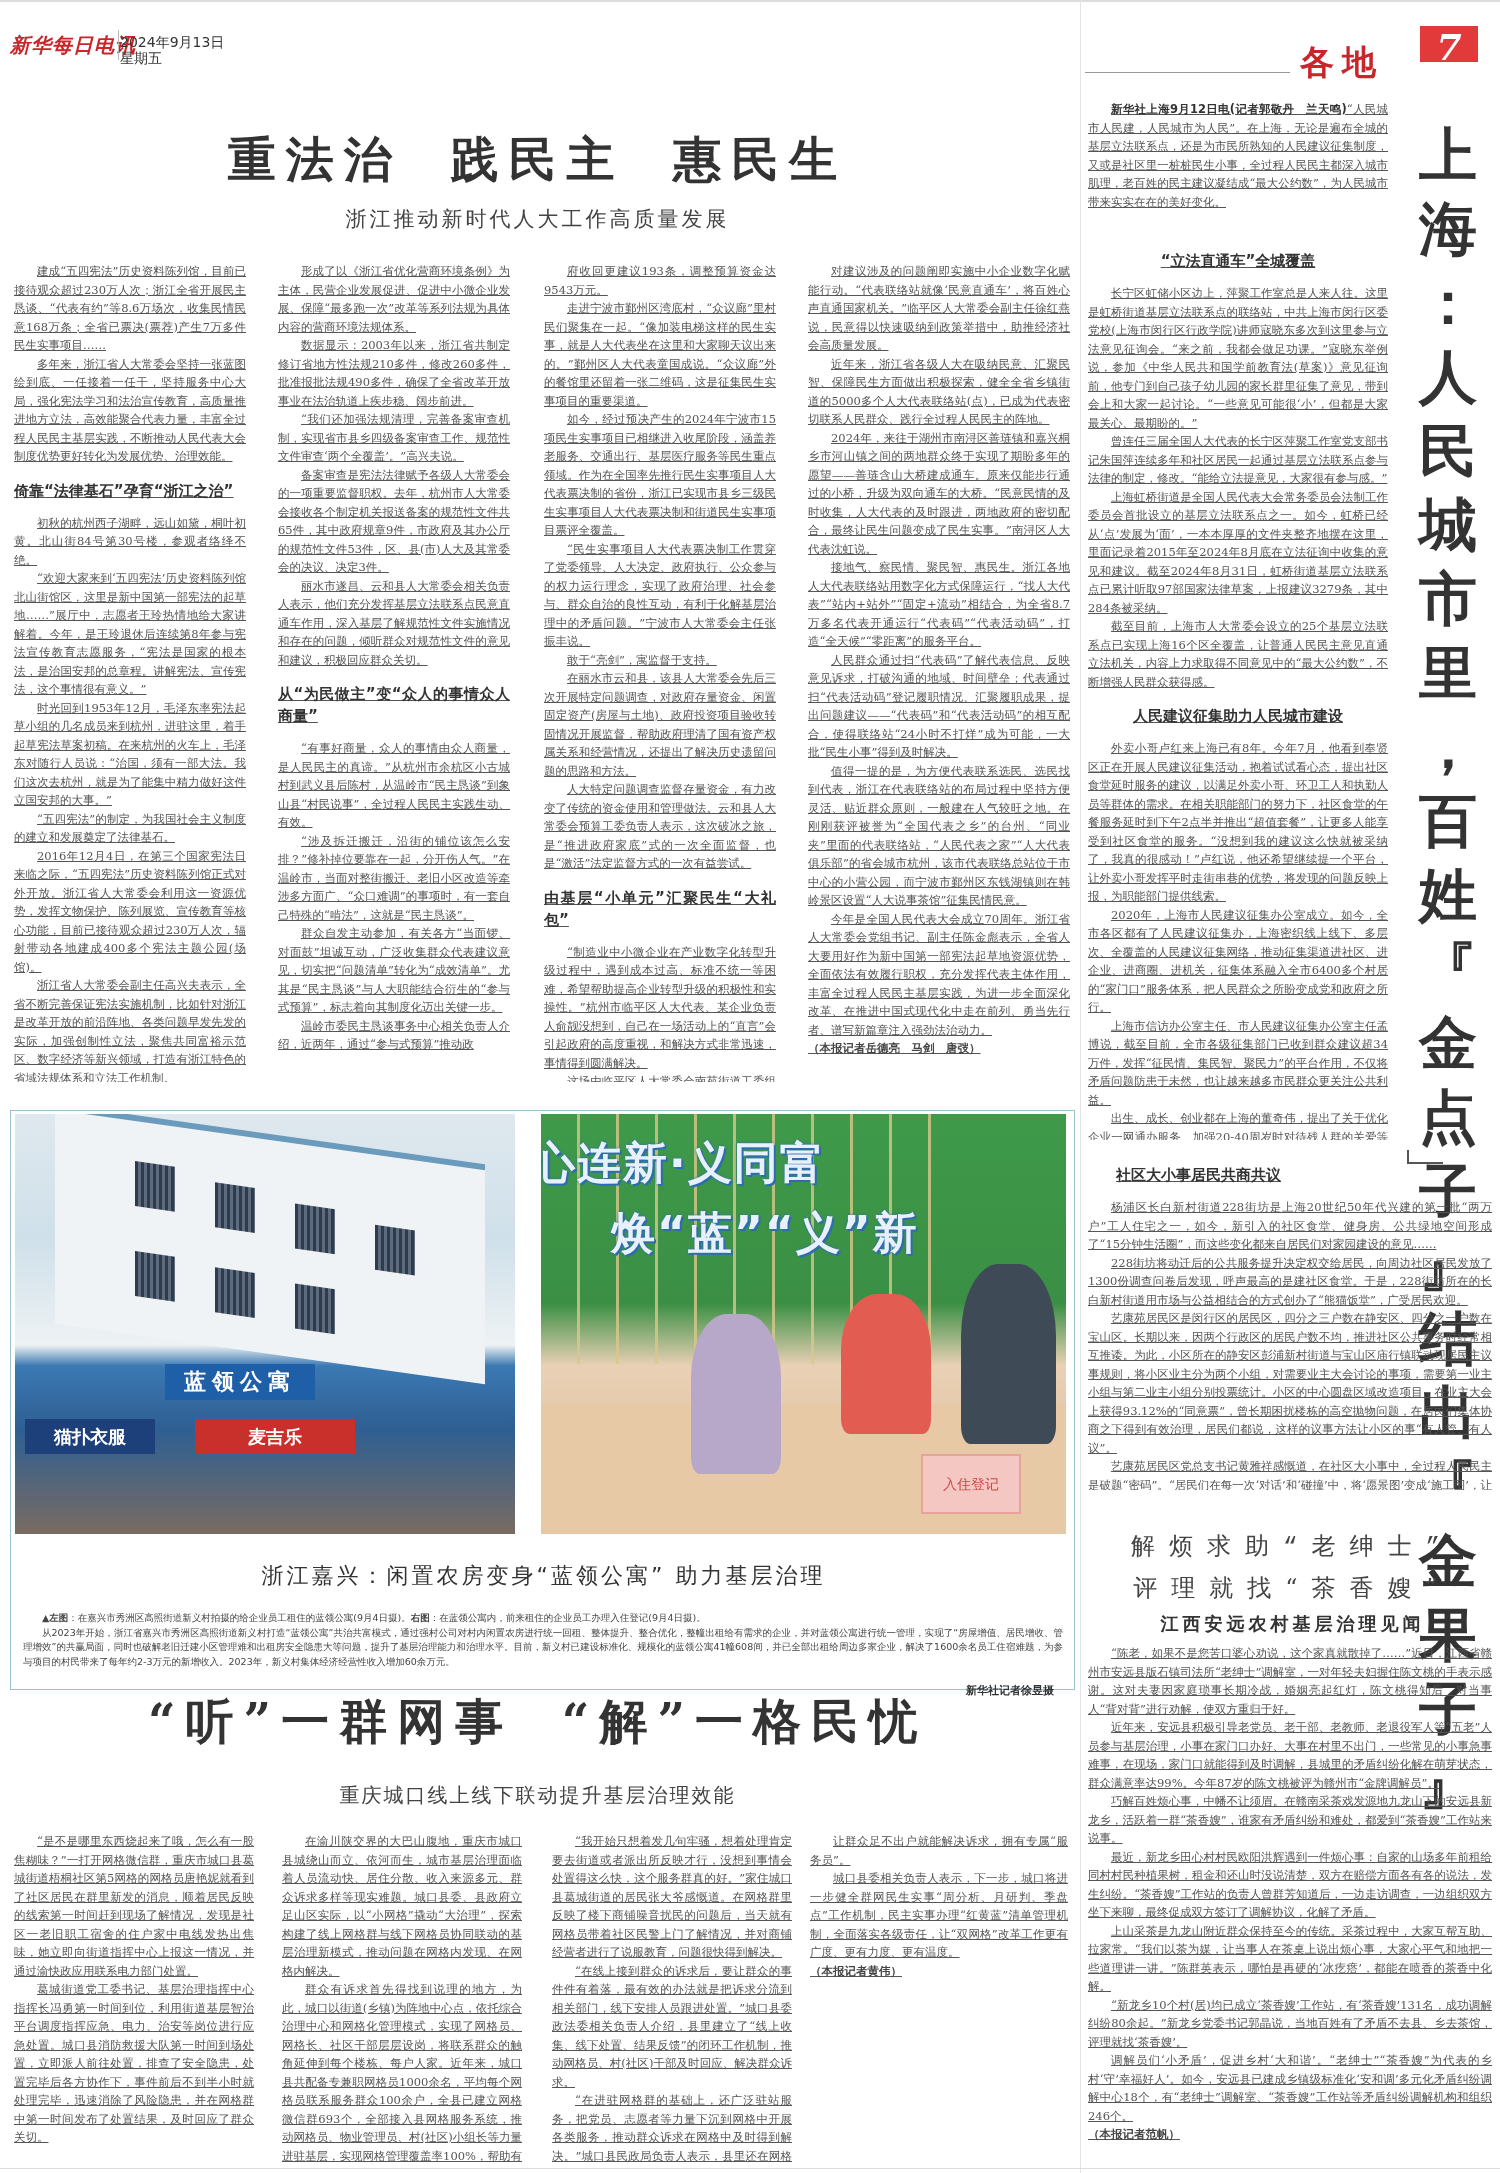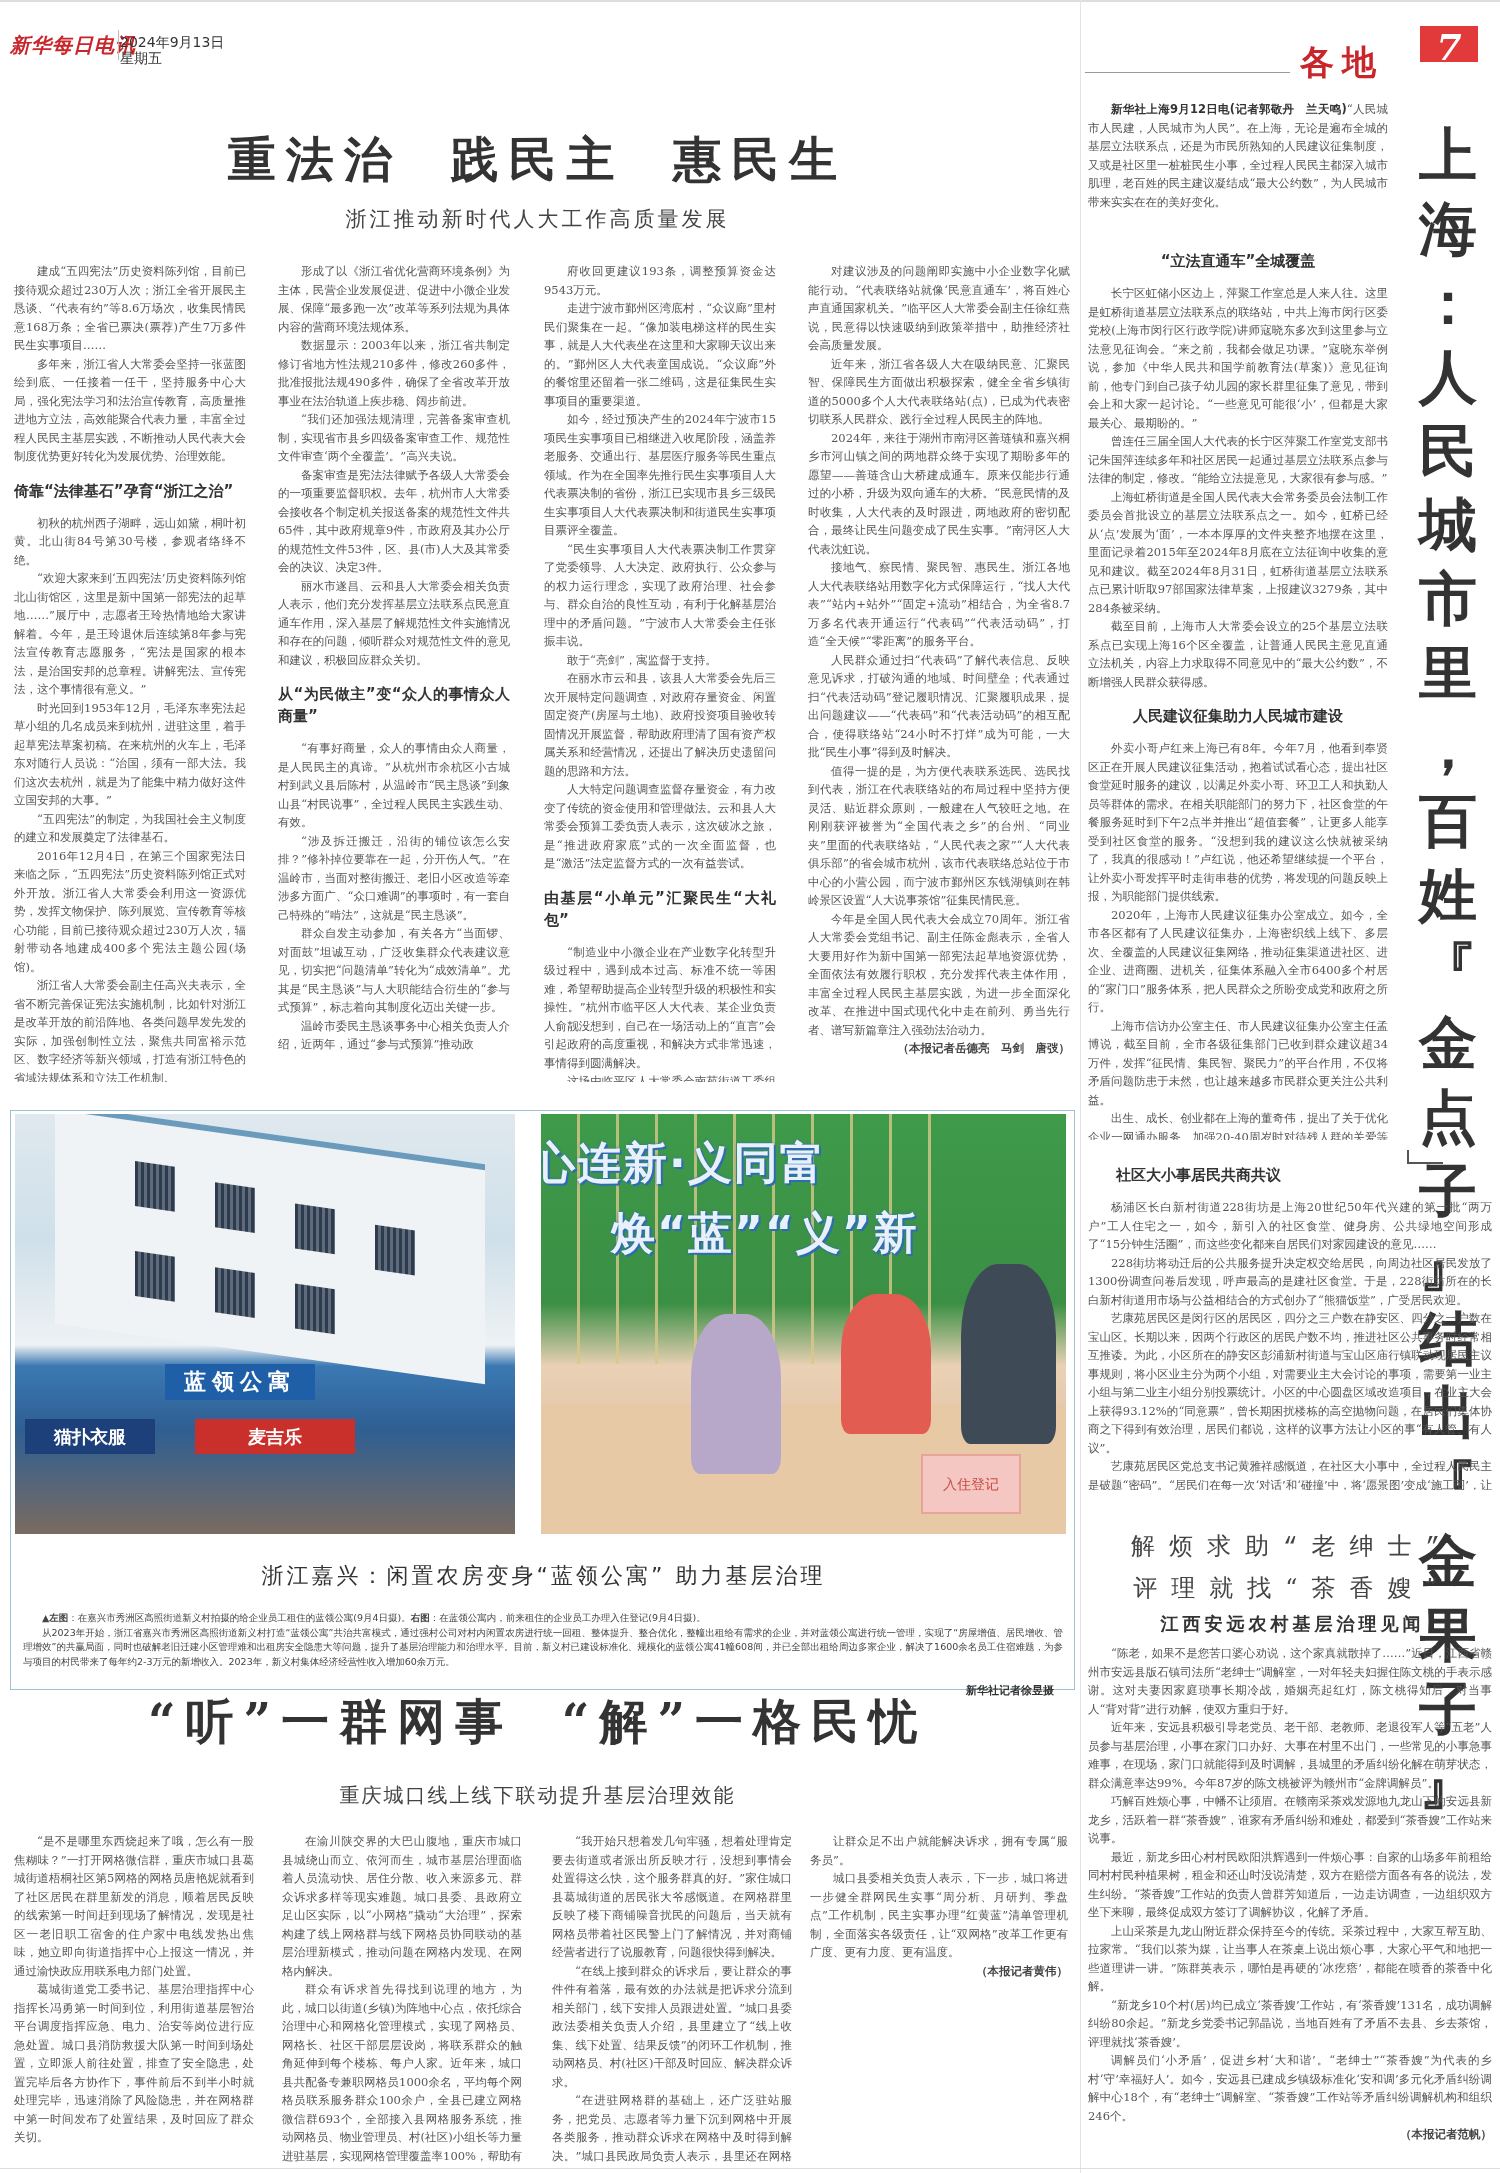--- a/index.html
+++ b/index.html
@@ -10,24 +10,24 @@
   .logo { position: absolute; left: 10px; top: 30px; font-family: "DejaVu Serif", serif; font-size: 20px; font-weight: bold; color: #c8262b; font-style: italic; letter-spacing: 1px; }
   .mast-divider { position: absolute; left: 118px; top: 28px; width: 1px; height: 30px; background: #bbb; }
   .mast-date { position: absolute; left: 120px; top: 32px; font-family: "DejaVu Sans", sans-serif; font-size: 14px; color: #333; line-height: 16px; }
   .mast-section { position: absolute; left: 1300px; top: 38px; font-family: "DejaVu Serif", serif; font-size: 34px; font-weight: bold; color: #c8262b; letter-spacing: 8px; }
   .mast-page { position: absolute; left: 1420px; top: 24px; width: 58px; height: 36px; background: #e23a3a; color: #fff; font-size: 36px; font-weight: bold; text-align: center; line-height: 42px; font-style: italic; }
   .mast-rule { position: absolute; left: 1085px; top: 72px; width: 205px; height: 1px; background: #999; }
 
   .hl-main { position: absolute; left: 0; width: 1075px; text-align: center; font-family: "DejaVu Serif", serif; font-weight: bold; color: #333; }
   .hl-sub { position: absolute; left: 0; width: 1075px; text-align: center; font-family: "DejaVu Sans", sans-serif; color: #444; }
 
-  .col { position: absolute; font-size: 11.5px; line-height: 18.5px; color: #555; text-align: justify; overflow: hidden; }
+  .col { position: absolute; font-size: 11.5px; line-height: 18.5px; color: #555; text-align: justify; overflow: hidden; text-decoration: underline; }
   .col p { text-indent: 2em; }
   .col h3 { font-family: "DejaVu Sans", sans-serif; font-size: 15px; font-weight: bold; color: #333; text-indent: 0; margin: 14px 0 12px; line-height: 22px; }
-  .col .byline { text-align: right; font-family: "DejaVu Sans", sans-serif; font-weight: bold; color: #444; text-indent: 0; }
+  .col .byline { font-family: "DejaVu Sans", sans-serif; font-weight: bold; color: #444; text-indent: 0; }
 
   .vtitle { position: absolute; left: 1408px; top: 118px; width: 80px; font-family: "DejaVu Serif", serif; font-size: 58px; font-weight: bold; color: #333; line-height: 74px; text-align: center; }
   .vtitle span { display: block; }
 
   .photo-box { position: absolute; left: 10px; top: 1110px; width: 1065px; height: 580px; border: 1px solid #9cc3d3; background: #fff; }
   .photo { position: absolute; overflow: hidden; }
   .photo-left { left: 4px; top: 3px; width: 500px; height: 420px; background: linear-gradient(180deg, #dfe8ee 0%, #cfe0ea 30%, #eef2f4 55%, #3b79b3 60%, #2e5f92 75%, #7a6b61 100%); }
   .photo-right { left: 530px; top: 3px; width: 525px; height: 420px; background: linear-gradient(180deg, #3f9a4a 0%, #3a8f44 45%, #ead1b5 60%, #d8b595 100%); }
   .bldg { position: absolute; background: #f0f3f5; border-top: 6px solid #6a9bbc; }
   .win { position: absolute; width: 40px; height: 45px; background: repeating-linear-gradient(90deg, #2f3b4a 0 3px, #5c6b7d 3px 6px); }

